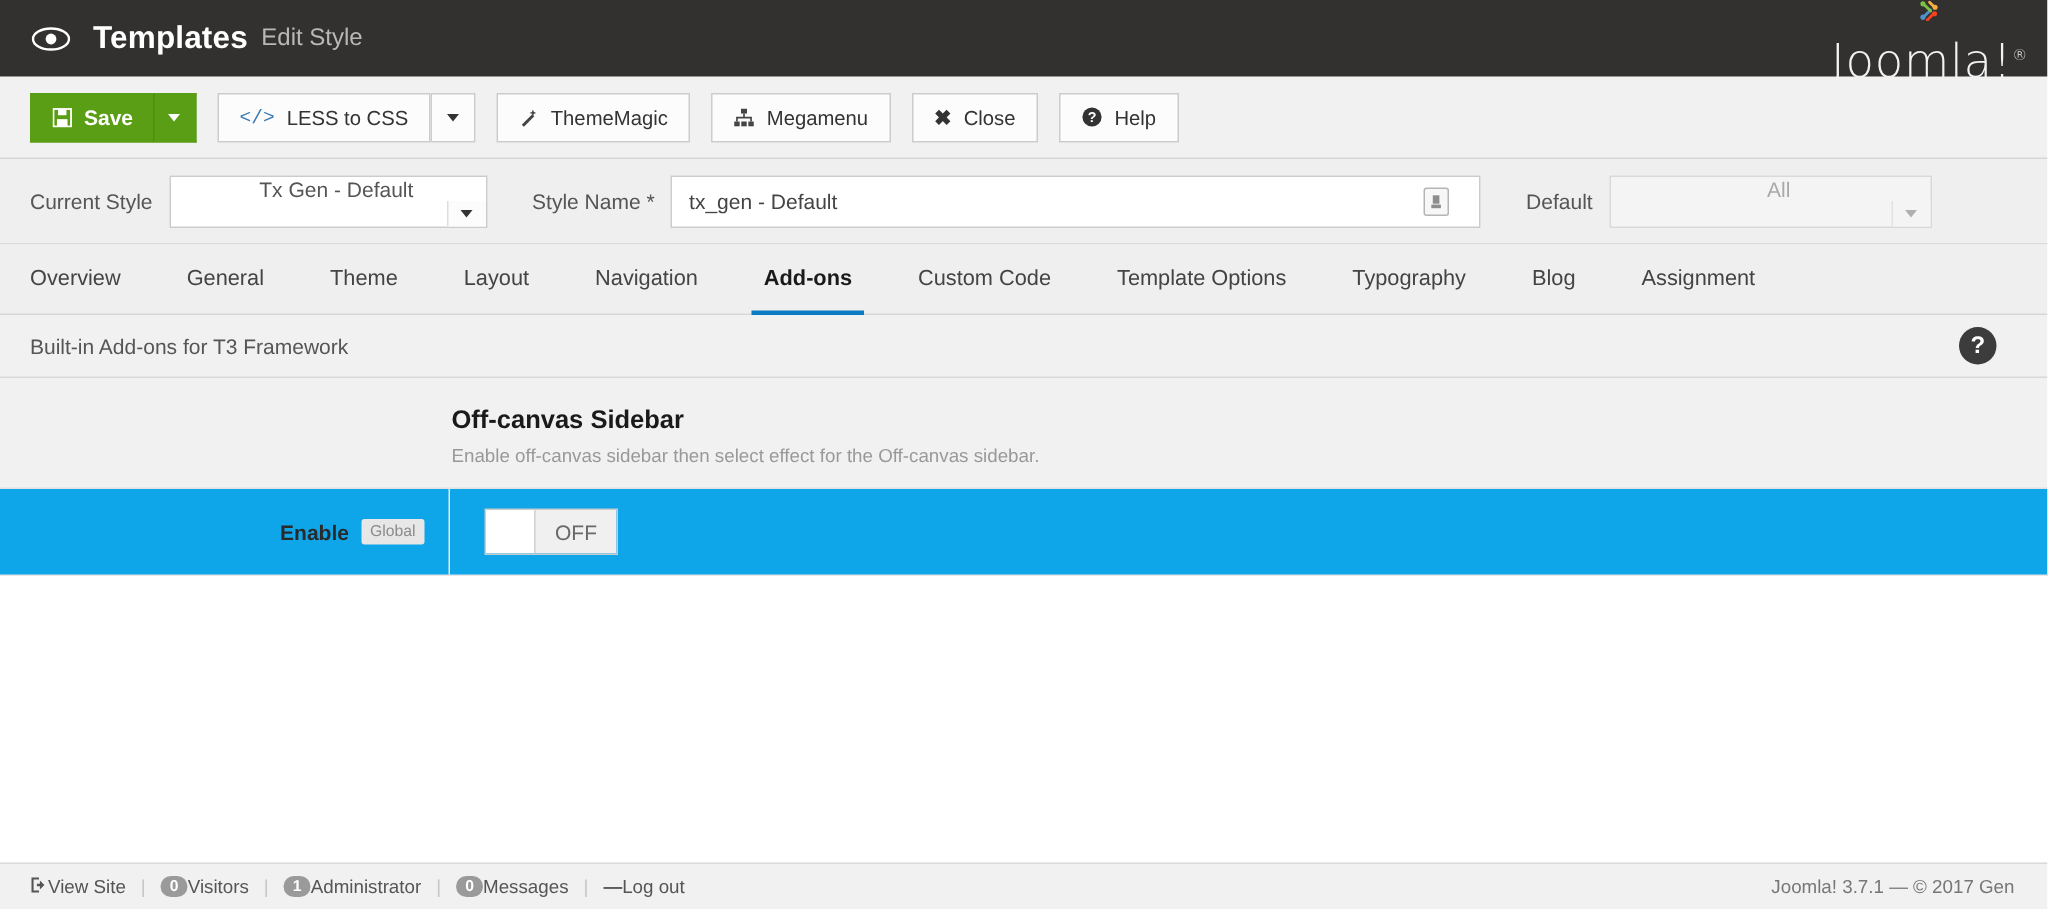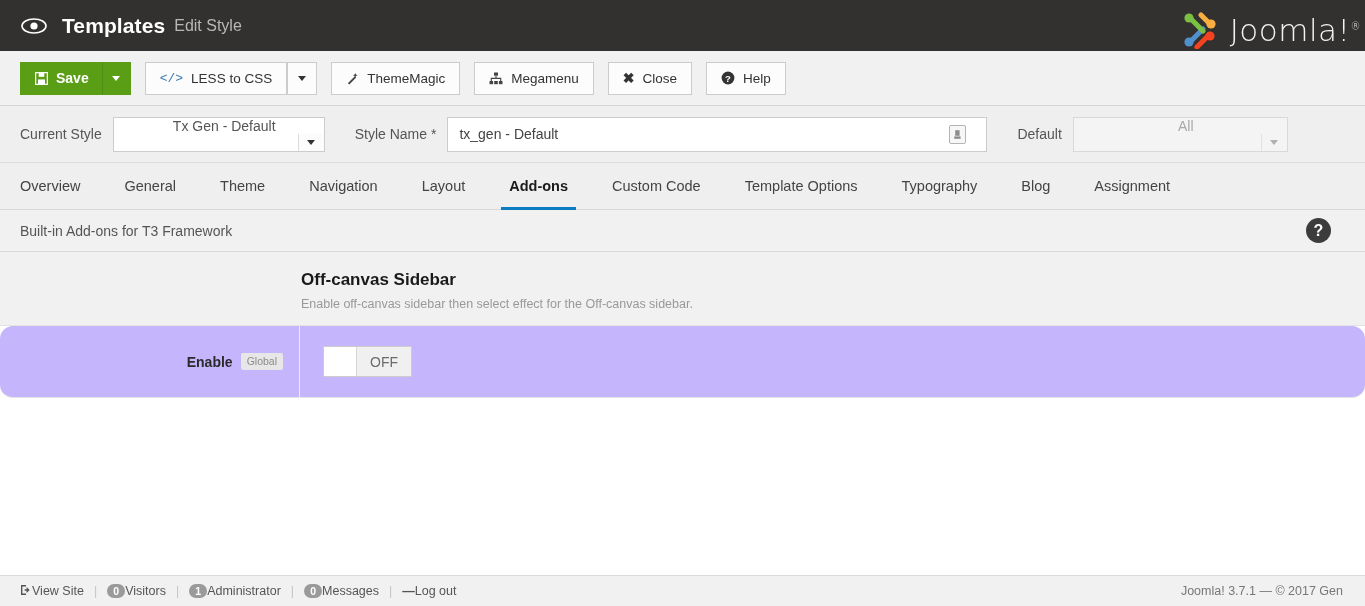--- a/index.html
+++ b/index.html
@@ -29,26 +29,27 @@
     letter-spacing: 0.1px;
   }
   .topbar-sub {
     color: #b9b8b6;
     font-size: 16px;
     margin-left: 9px;
     font-weight: normal;
   }
   .joomla-logo {
     position: absolute;
-    right: 4px;
+    right: 13px;
     top: 0;
     height: 59px;
     display: flex;
     align-items: center;
     gap: 9px;
+    flex-direction: column;
   }
   .joomla-text {
     color: #f2f2f2;
     font-size: 31px;
     letter-spacing: 0.5px;
     font-family: "DejaVu Sans", sans-serif;
     font-weight: 300;
   }
   .joomla-reg { font-size: 10px; vertical-align: super; color:#e8e8e8; }
 
@@ -247,24 +248,23 @@
     color: #1a1a1a;
     margin: 0 0 7px 0;
   }
   .panel-desc {
     font-size: 12.5px;
     color: #999;
   }
   .field-row {
     display: flex;
     align-items: center;
-    background: #c4b5fd;
-    height: 72px;
+    background: #0ea5e9;
+    height: 58px;
     border-bottom: 1px solid #e6e6e6;
-    border-radius: 13px;
   }
   .field-row-label {
     width: 300px;
     display: flex;
     align-items: center;
     justify-content: flex-end;
     padding-right: 16px;
     gap: 8px;
     border-right: 1px solid #ececec;
     height: 100%;
@@ -485,24 +485,24 @@
     <div class="tab">
         <span>Overview</span>
       </div>
     <div class="tab">
         <span>General</span>
       </div>
     <div class="tab">
         <span>Theme</span>
       </div>
     <div class="tab">
+        <span>Layout</span>
+      </div>
+    <div class="tab">
         <span>Navigation</span>
-      </div>
-    <div class="tab">
-        <span>Layout</span>
       </div>
     <div class="tab active">
         <span>Add-ons</span>
       </div>
     <div class="tab">
         <span>Custom Code</span>
       </div>
     <div class="tab">
         <span>Template Options</span>
       </div>

